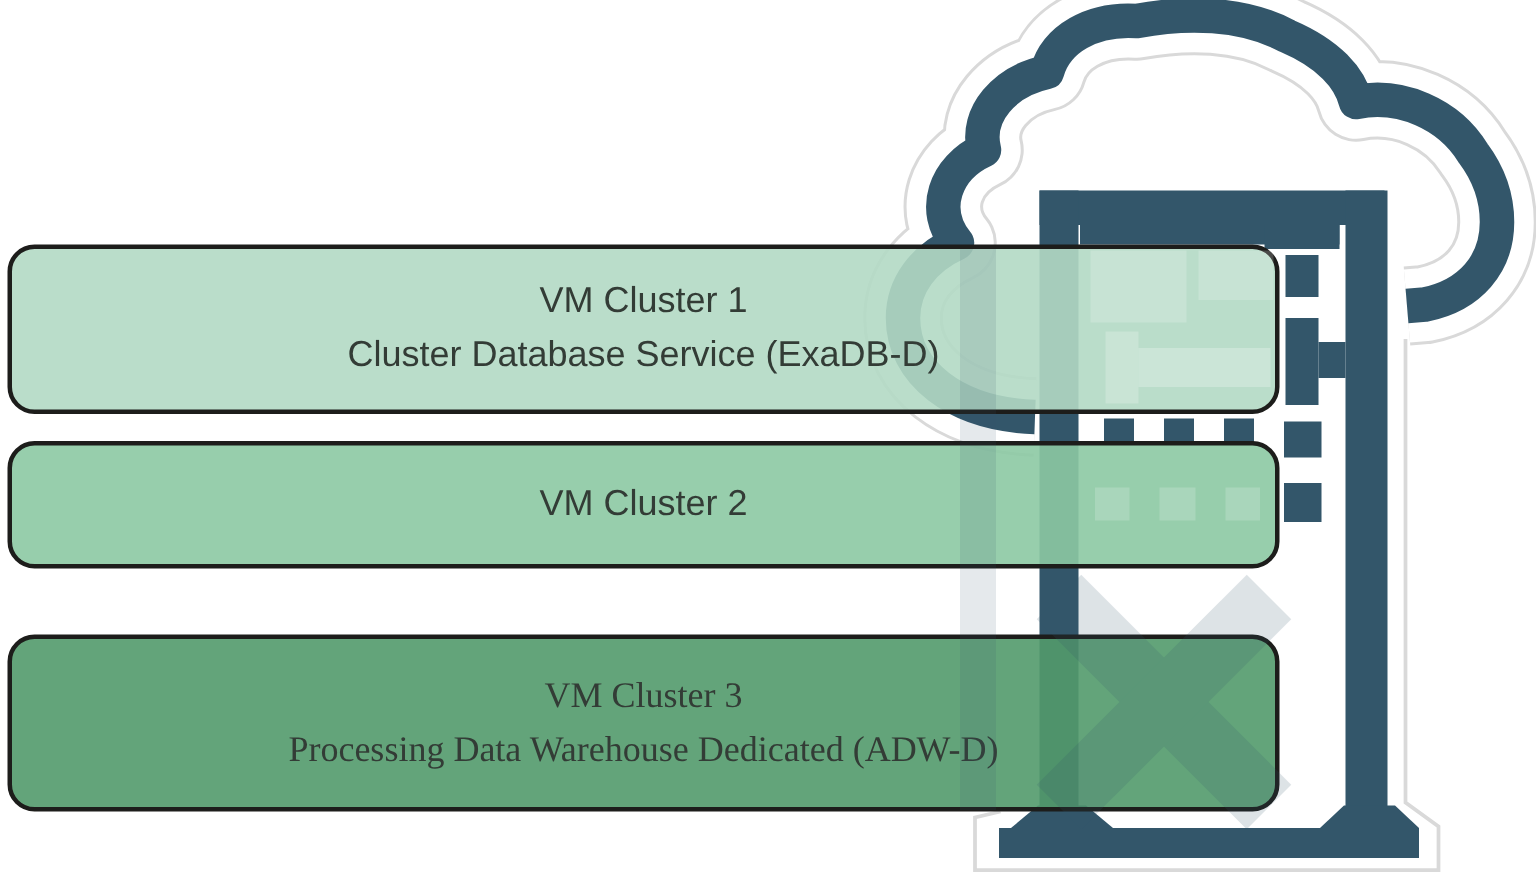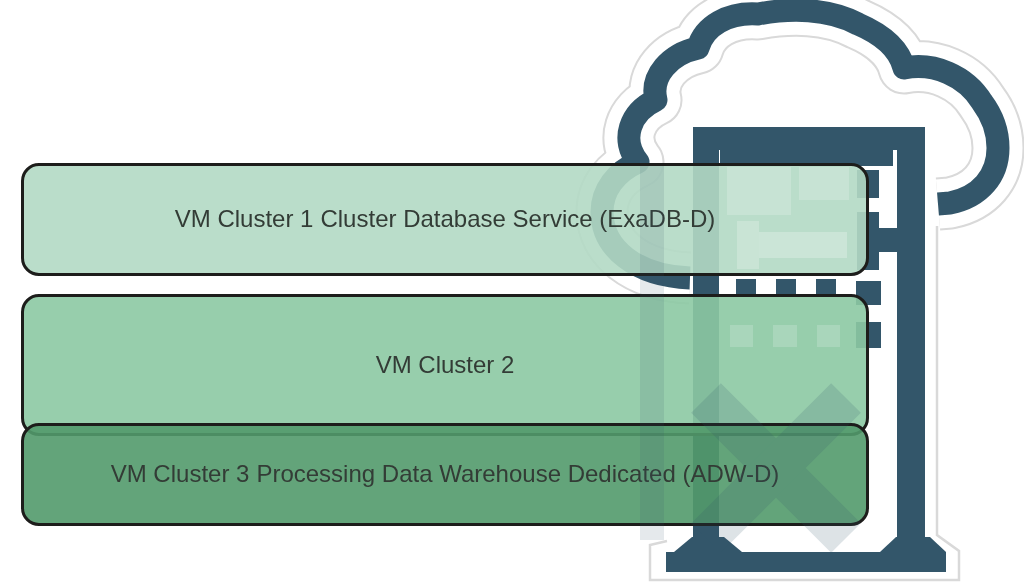--- a/index.html
+++ b/index.html
@@ -6,28 +6,28 @@
   .stage{
     position:relative;width:1024px;height:587px;overflow:hidden;
     background:var(--canvas,#fff);
     font-family:"Liberation Sans",sans-serif;
   }
   .stage svg{position:absolute;left:0;top:0;width:1024px;height:587px;}
   .overlay{pointer-events:none;}
   .cluster-box{
     position:absolute;left:5px;width:848px;box-sizing:border-box;
     border:3px solid var(--box-border,#1d1d1b);border-radius:18px;
-    display:flex;flex-direction:row;align-items:center;justify-content:center;
+    display:flex;flex-direction:column;align-items:center;justify-content:center;
     gap:7px;text-align:center;color:var(--text,#333c36);
-    font-size:24px;line-height:1.2;z-index:2;margin-left:16px;
+    font-size:24px;line-height:1.2;z-index:2;
   }
   .cluster-box .line{white-space:nowrap;}
   #box-0{top:163px;height:113px;}
-  #box-1{top:294px;height:142px;}
-  #box-2{top:423px;height:103px;}
+  #box-1{top:294px;height:85px;}
+  #box-2{top:423px;height:118px;font-family:Liberation Serif, serif;}
 </style>
 </head>
 <body>
 
 <div class="stage">
 
   <svg class="bg" viewBox="0 0 1024 587" aria-hidden="true">
 
     <g>
       <path d="M 690 278 C 636 276 602 248 602 212 C 602 190 616 172 638 162 C 620 140 630 112 656 100 C 650 76 670 54 698 48 C 704 26 728 12 758 14 C 790 8 828 8 858 24 C 886 36 900 52 904 68 C 934 62 966 76 982 102 C 994 118 998 134 998 148 C 998 176 980 197 950 203 L 938 204" fill="none" stroke="var(--sticker,#d9d9d9)" stroke-width="53" stroke-linejoin="round"></path>

